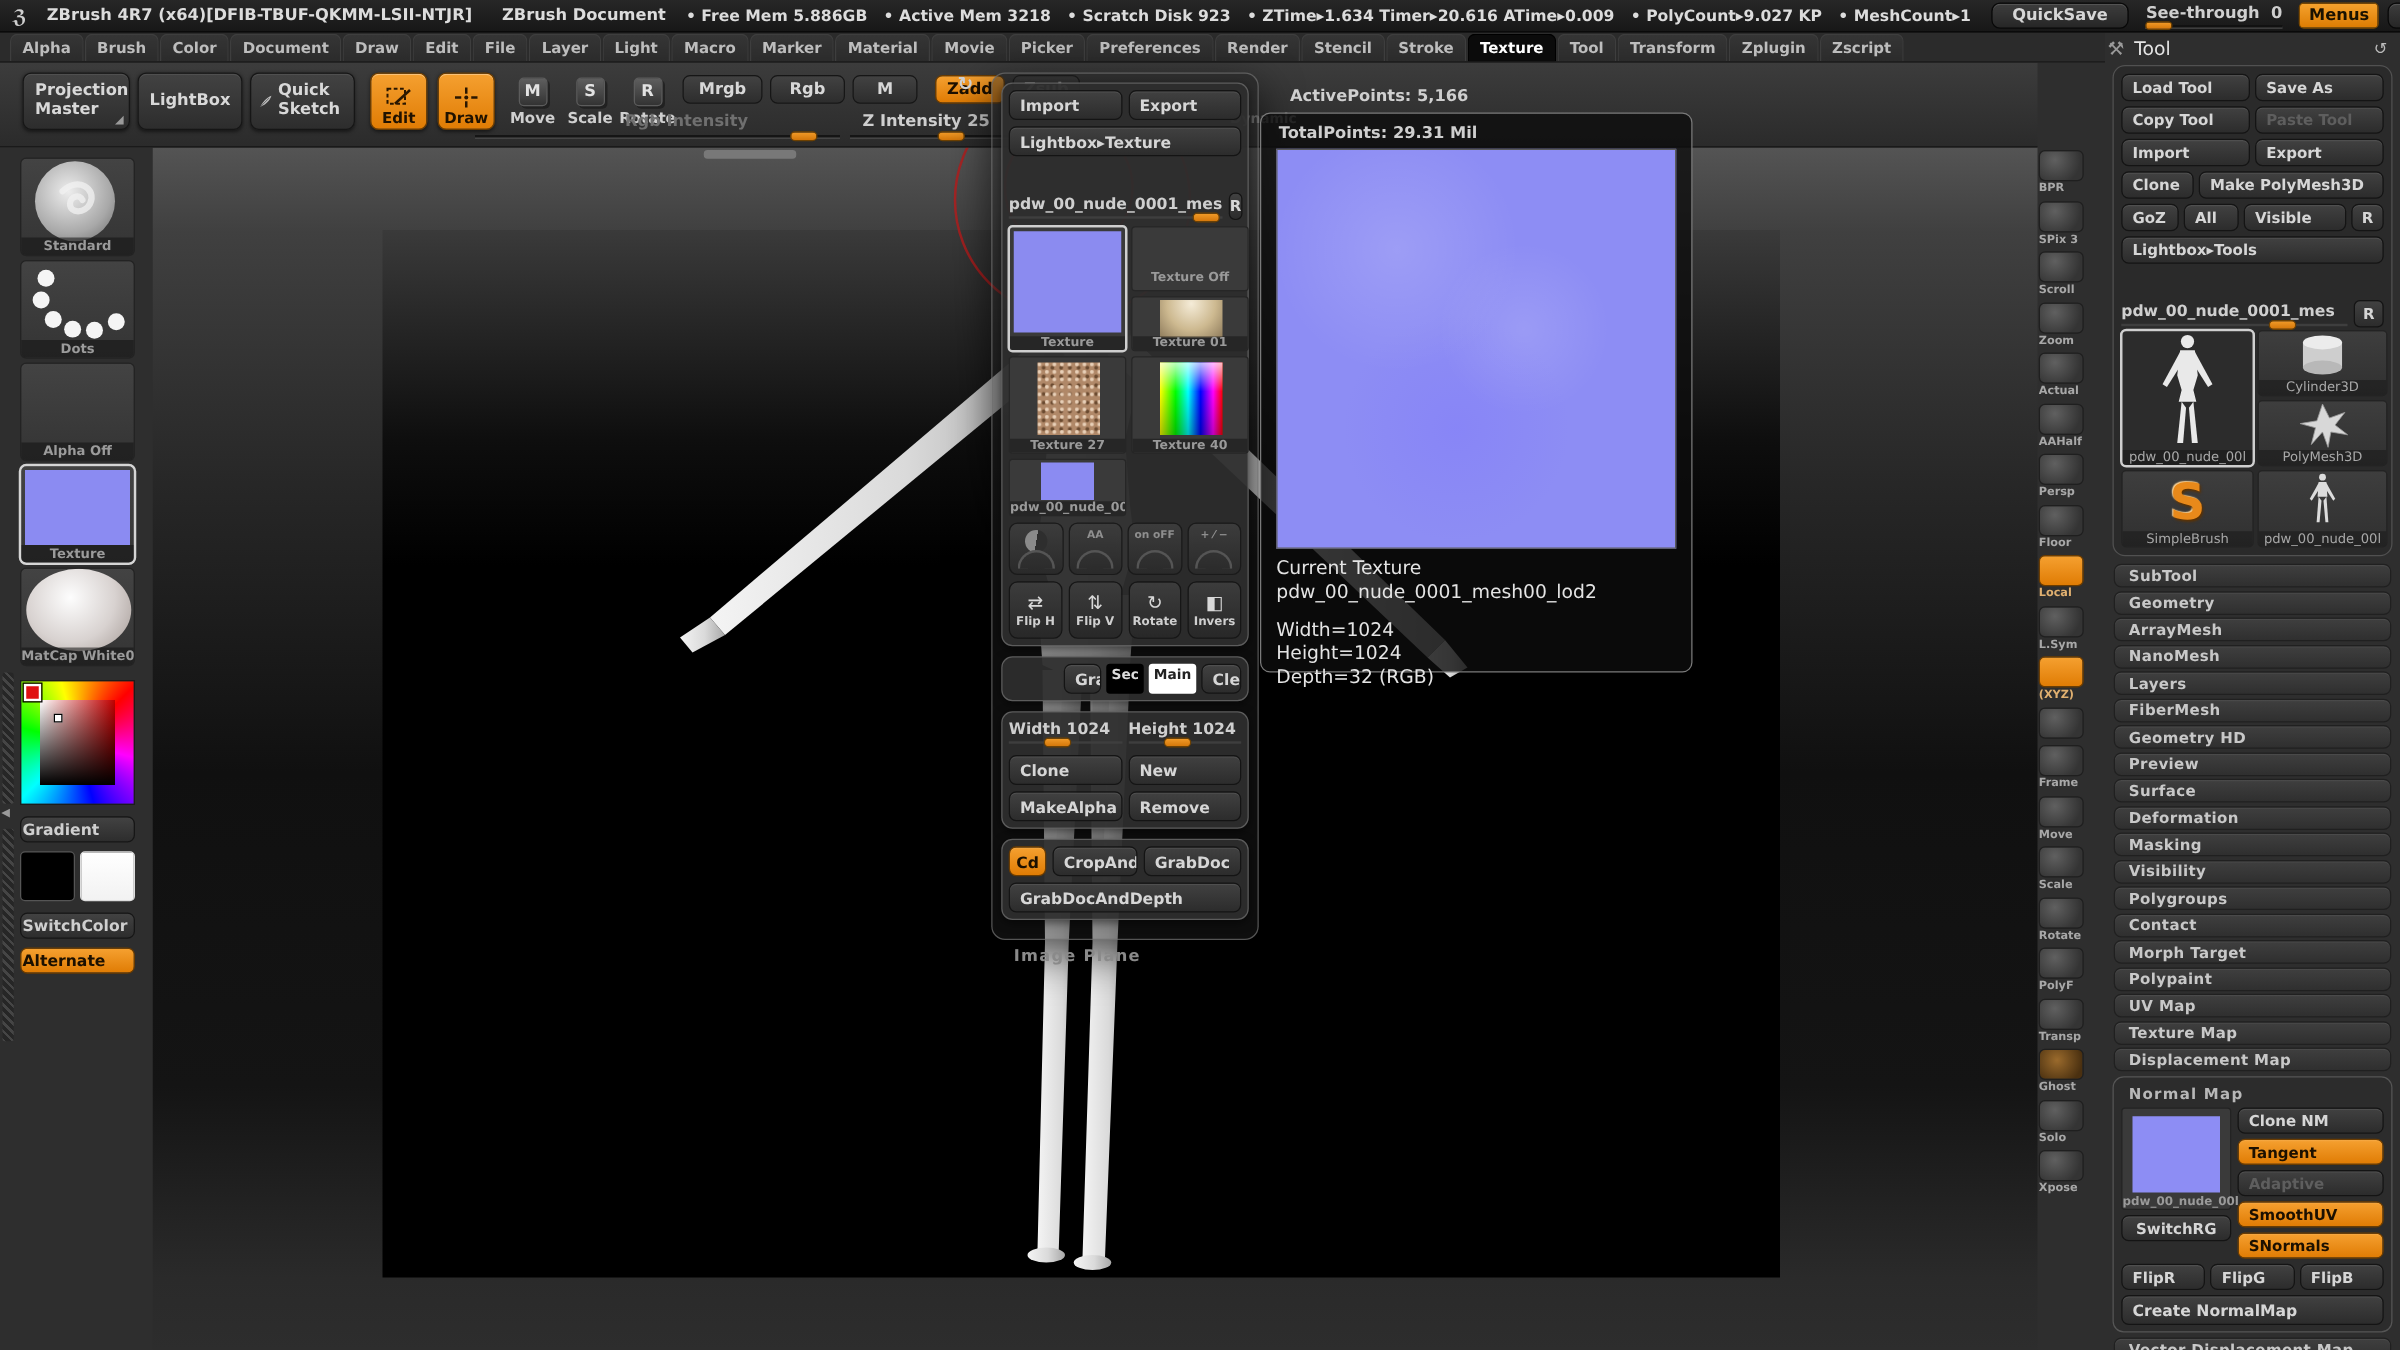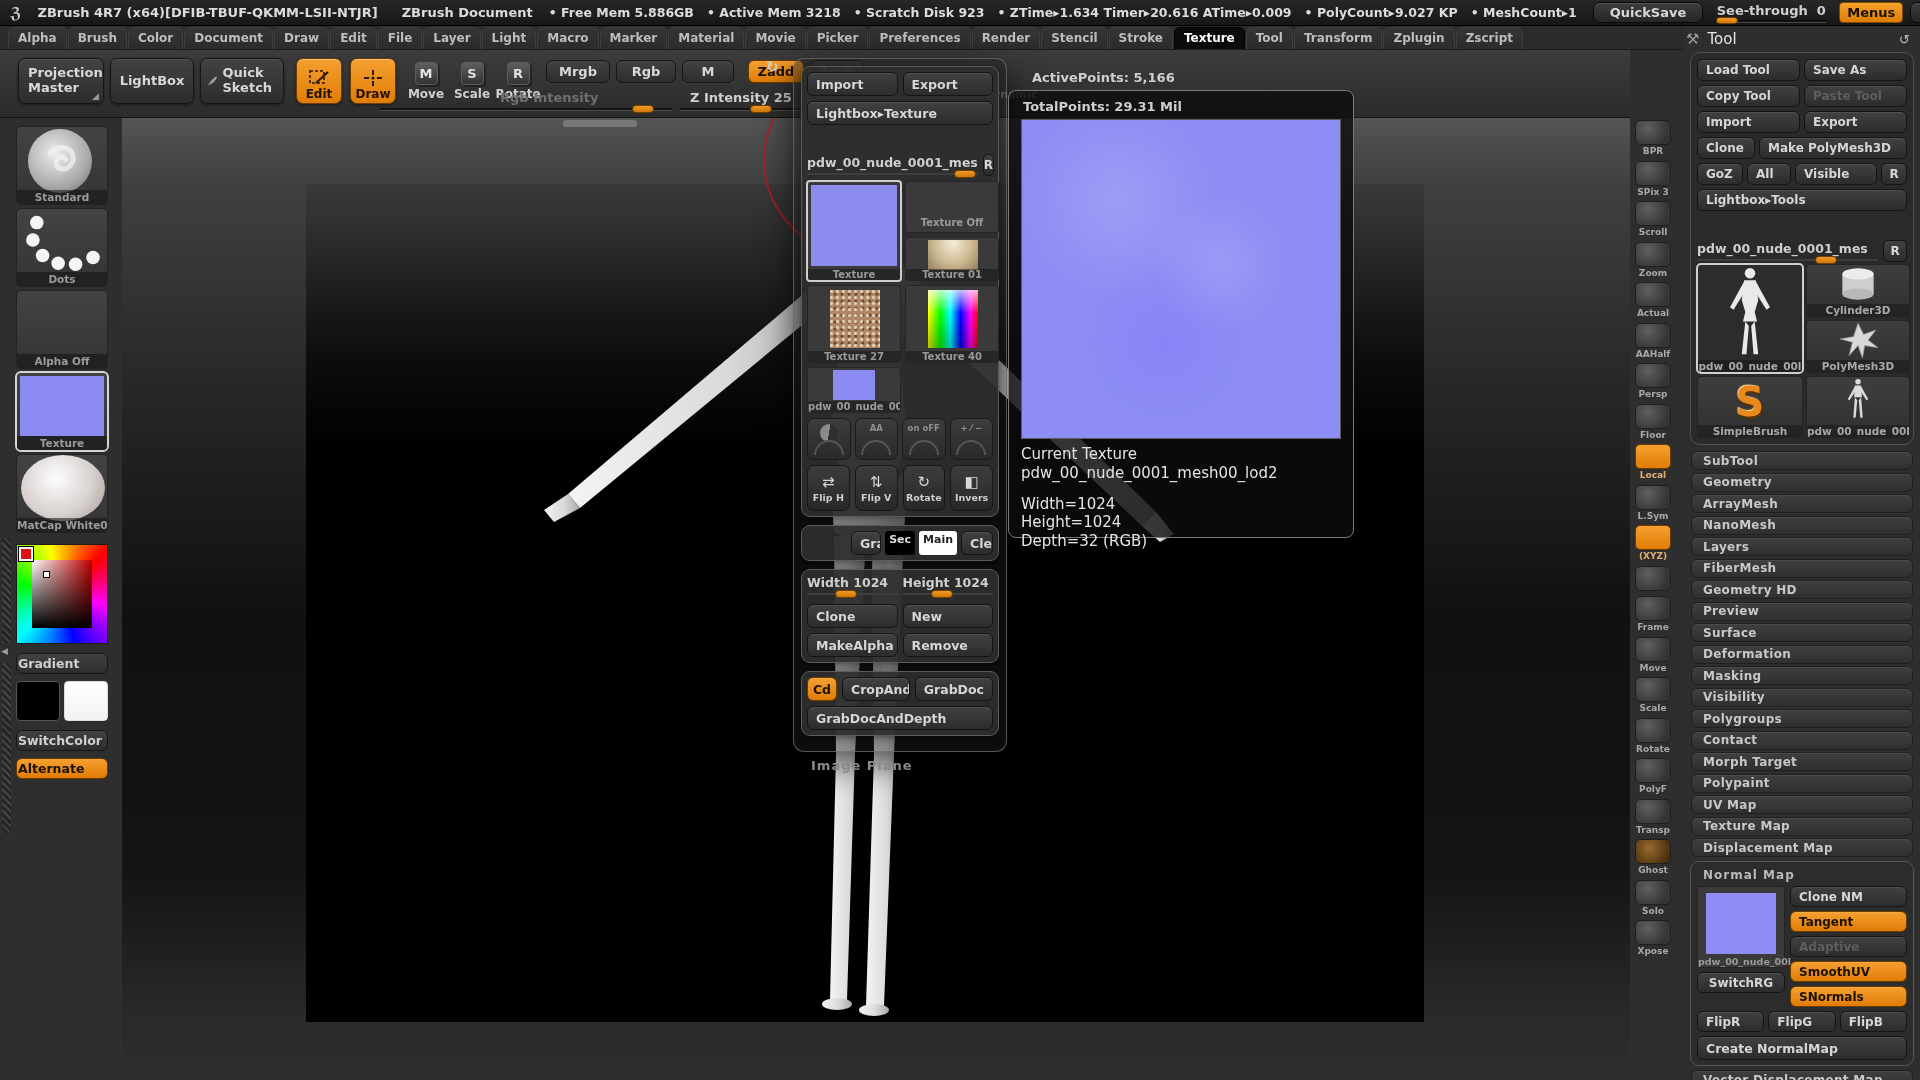--- a/index.html
+++ b/index.html
@@ -130,37 +130,37 @@
 .popup-total { font-size:13px; font-weight:bold; color:#cfcfcf; margin:2px 0 5px 2px; }
 .popup-tex { width:320px; height:320px; border:1px solid #5a5a5a; background:
   radial-gradient(circle at 30% 25%, rgba(255,255,255,.14), transparent 30%),
   radial-gradient(circle at 62% 45%, rgba(255,255,255,.12), transparent 26%),
   radial-gradient(circle at 45% 70%, rgba(120,110,255,.25), transparent 32%),
   #8d8df4; }
 .popup-info { margin-top:6px; font-size:15px; color:#e4e4e4; line-height:1.25; }
 .popup-info .gap { height:12px; }
 
 .right-shelf { position:absolute; left:1630px; top:120px; width:46px; display:flex; flex-direction:column; gap:4.5px; align-items:center; z-index:10; }
-.rs-cell { width:44px; display:flex; flex-direction:column; align-items:center; }
+.rs-cell { width:44px; display:flex; flex-direction:column; align-items:flex-start; }
 .rs-icon { width:36px; height:25px; background:radial-gradient(circle at 35% 30%, #606060, #343434 75%); border:1px solid #1f1f1f; border-radius:5px; }
 .rs-label { font-size:9px; font-weight:bold; color:#a8a8a8; margin-top:1px; white-space:nowrap; }
 .rs-cell.on .rs-icon { background:linear-gradient(#f5a030,#e07c04); border-color:#6b3c00; }
 .rs-cell.on .rs-label { color:#e0b070; }
 .rs-cell.warm .rs-icon { background:radial-gradient(circle at 40% 35%, #9a6a2c, #4a3010 80%); }
 
 .tool-palette { position:absolute; top:26px; left:1684px; width:236px; height:1054px; background:#2e2e2e; z-index:15; overflow:hidden; }
 .tp-header { display:flex; align-items:center; height:26px; padding:0 10px 0 2px; color:#e4e4e4; font-size:15px; gap:8px; }
 .tp-hicon { color:#9a9a9a; font-size:15px; }
 .tp-reset { margin-left:auto; color:#bbb; font-size:13px; }
 .tp-main { margin:0 6px 6px; background:rgba(42,42,42,.95); border:1px solid #515151; border-radius:10px; padding:6px; }
 .tp-main .row { margin-bottom:4px; gap:4px; }
 .btn.sm { height:22px; font-size:12px; }
 .tp-thumbs { display:grid; grid-template-columns:106px 104px; gap:3px; margin-top:2px; }
 .tp-cell { position:relative; background:linear-gradient(#3e3e3e,#303030); border:1px solid #232323; border-radius:4px; overflow:hidden; }
-.tp-cell .lbl { position:absolute; bottom:0; left:0; right:0; font-size:10.5px; font-weight:bold; color:#a8a8a8; text-align:center; background:rgba(15,15,15,.4); white-space:nowrap; }
+.tp-cell .lbl { position:absolute; bottom:0; left:0; right:0; font-size:10.5px; font-weight:normal; color:#a8a8a8; text-align:center; background:rgba(15,15,15,.4); white-space:nowrap; }
 .tp-cell.selbig { grid-row:span 2; height:109px; outline:2px solid #cfcfcf; outline-offset:-1px; background:#2c2c2c; }
 .tp-sections { margin-top:6px; }
 .sect { height:19px; margin:2.5px 7px; background:linear-gradient(#3f3f3f,#2f2f2f); border:1px solid #202020; border-radius:6px;
   color:#c8c8c8; font-size:12px; font-weight:bold; display:flex; align-items:center; padding-left:11px;
   box-shadow:inset 0 1px 0 rgba(255,255,255,.06); letter-spacing:.3px; }
 .nm-grp { margin:4px 6px; background:rgba(44,44,44,.95); border:1px solid #555; border-radius:9px; padding:5px 6px; }
 .nm-head { font-size:12px; font-weight:bold; color:#b8b8b8; letter-spacing:1px; margin:1px 0 4px 6px; }
 .nm-flex { display:flex; gap:5px; }
 .nm-left { width:88px; display:flex; flex-direction:column; gap:4px; }
 .nm-thumb { position:relative; width:88px; height:82px; background:#3a3a3a; border:1px solid #232323; border-radius:3px; }

